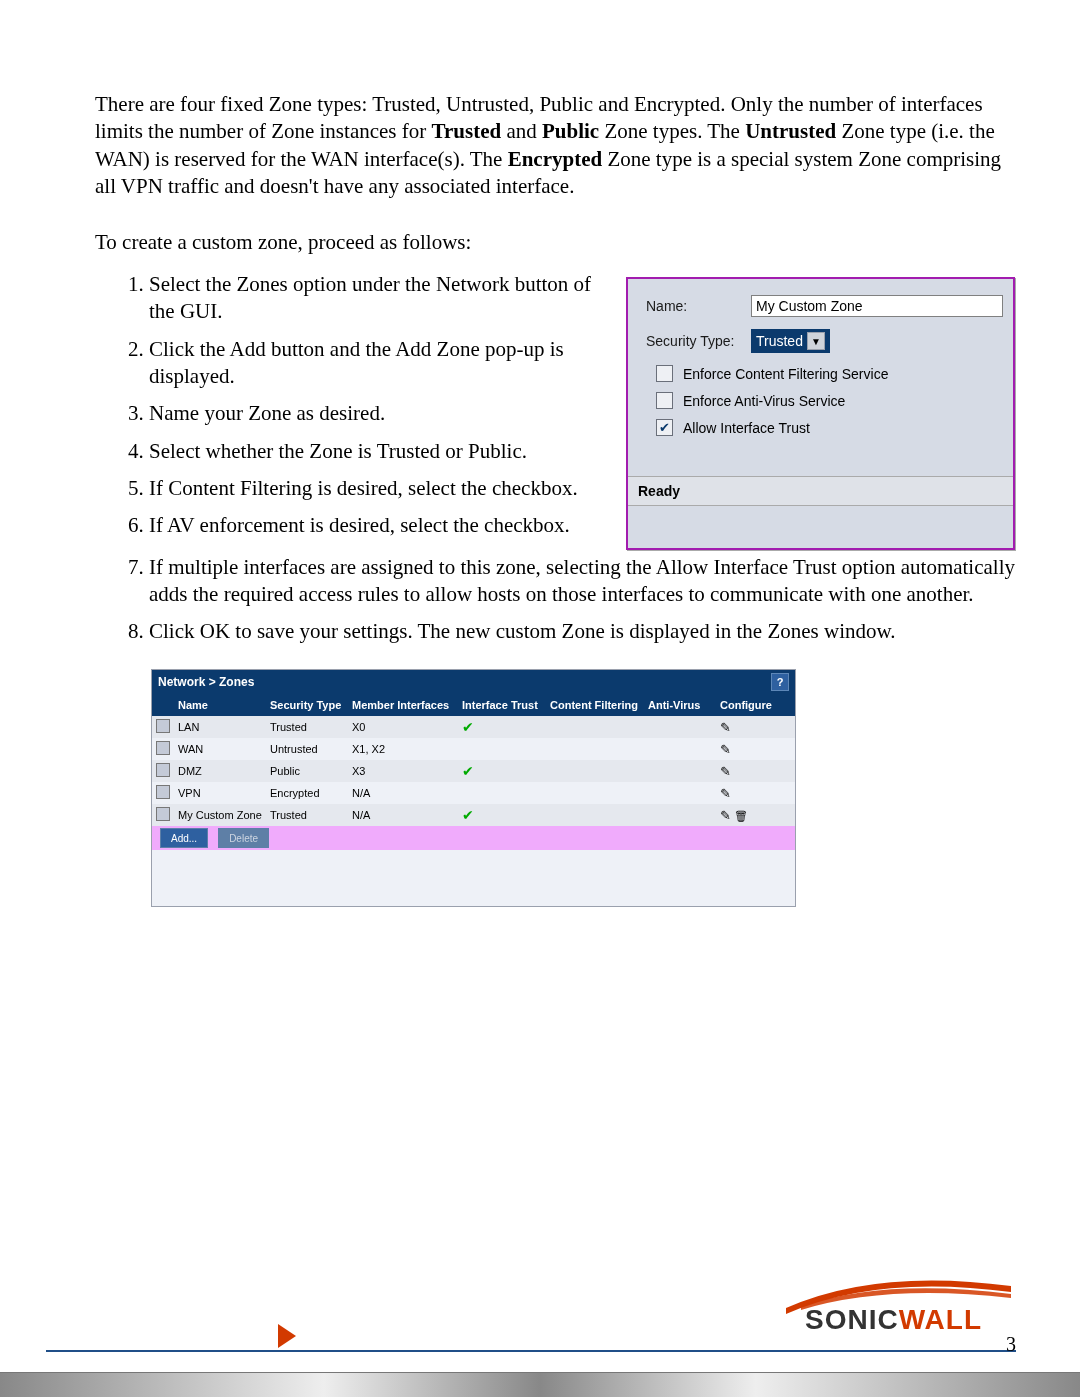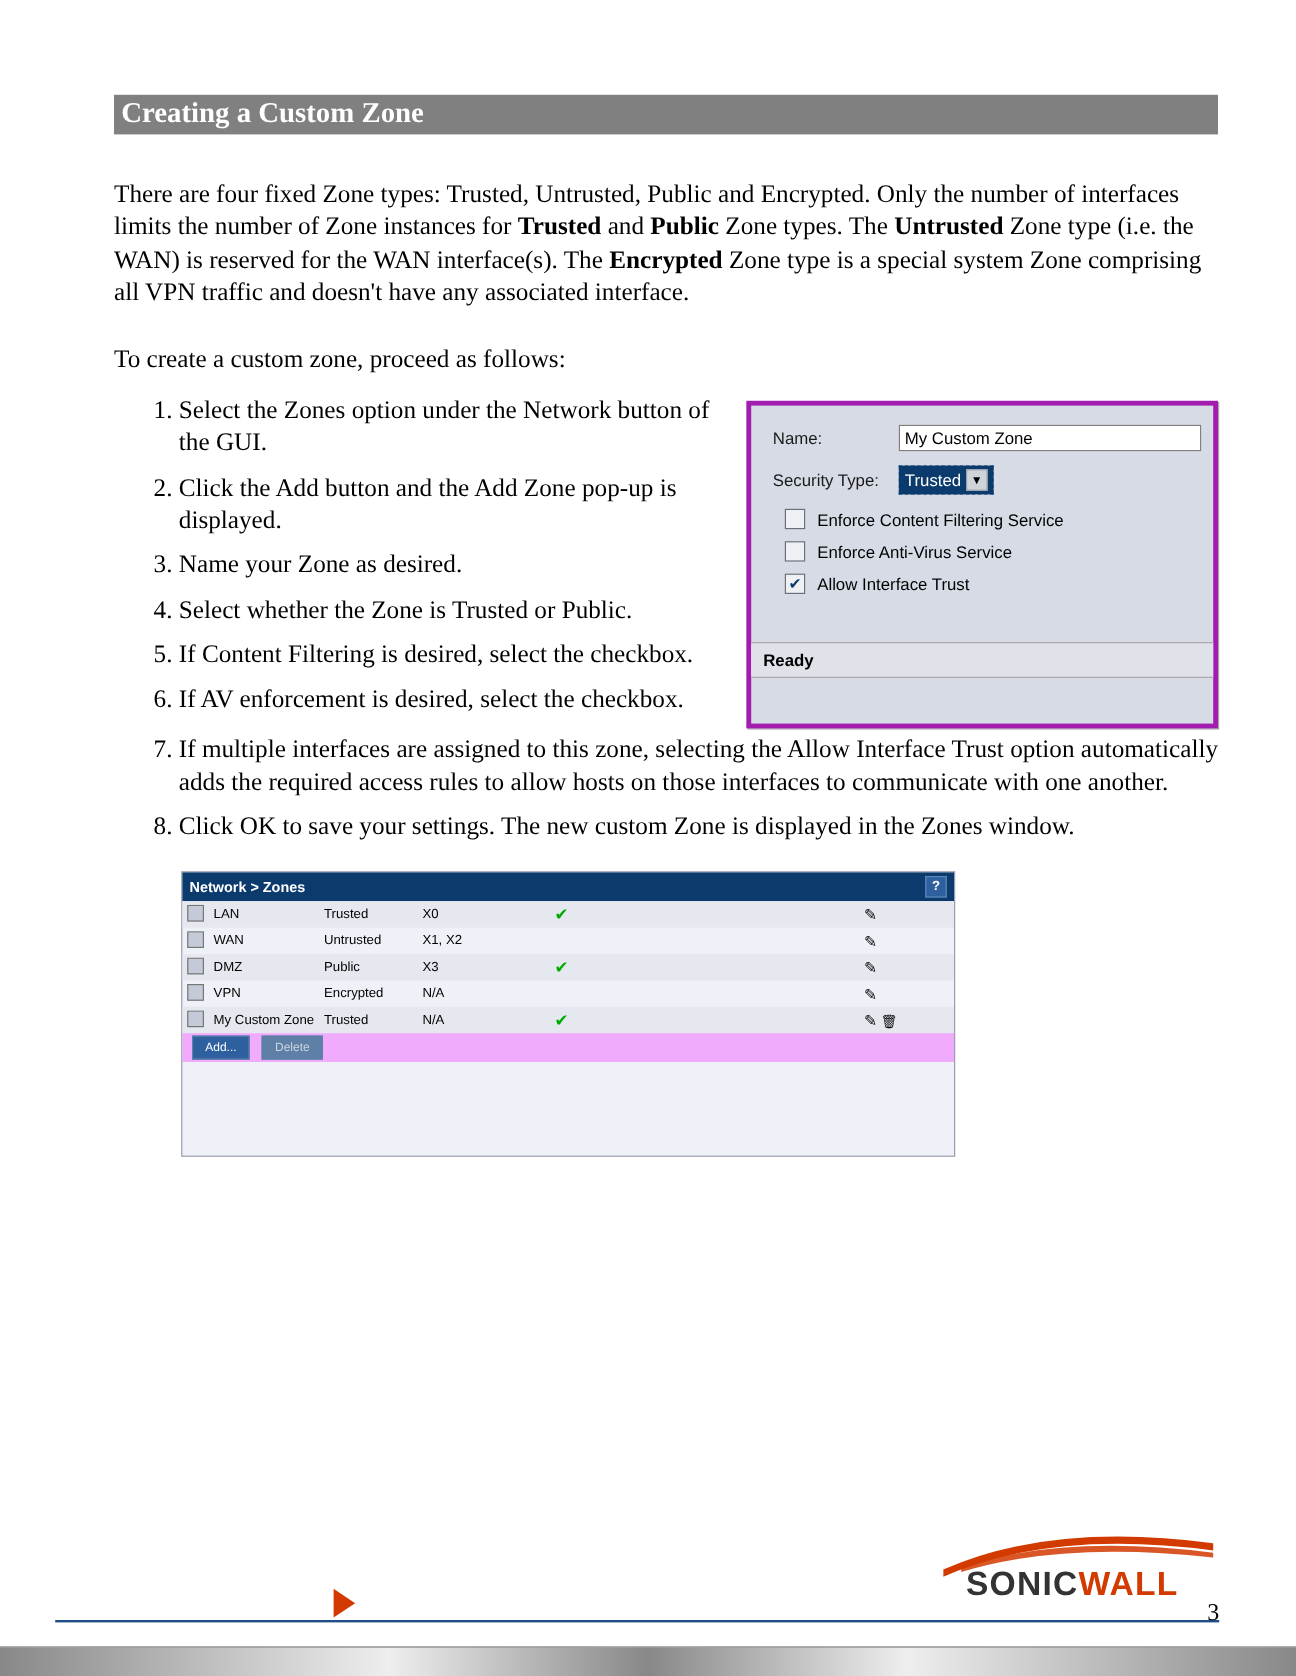--- a/index.html
+++ b/index.html
@@ -52,21 +52,21 @@
     font-size: 21px;
   }
   ol.steps > li {
     margin-bottom: 10px;
     line-height: 1.3;
   }
 
   
   .popup {
     width: 385px;
-    border: 4px solid #a21caf;
+    border: 2px solid #a21caf;
     background: #d6dbe5;
     font-family: Verdana, Arial, sans-serif;
     font-size: 14px;
     box-shadow: 1px 1px 0 #aaa;
     flex: 0 0 auto;
     margin-top: 6px;
   }
   .popup-body { padding: 16px 10px 6px 18px; }
   .popup-row { display:flex; align-items:center; margin-bottom:12px; }
   .popup-label { width:105px; color:#1a1a1a; }
@@ -158,21 +158,20 @@
   .page-num { position:absolute; right:0; bottom:-4px; font-size:20px; font-family:"Times New Roman",Times,serif; }
   .shadow-strip { position:absolute; left:0; right:0; bottom:0; height:24px;
     background:linear-gradient(to right,#888,#eee 30%,#888 50%,#eee 70%,#888); border-top:1px solid #777;}
 </style>
 </head>
 <body>
 
 <div class="page">
 
 
-  <div class="section-bar">Creating a Custom Zone</div>
 
   <div class="body-text">
     <span>There are four fixed Zone types: Trusted, Untrusted, Public and Encrypted. Only the number of interfaces limits the number of Zone instances for </span>
     <b>Trusted</b>
     <span> and </span>
     <b>Public</b>
     <span> Zone types. The </span>
     <b>Untrusted</b>
     <span> Zone type (i.e. the WAN) is reserved for the WAN interface(s). The </span>
     <b>Encrypted</b>
@@ -228,20 +227,30 @@
   <ol class="steps" start="7" style="margin-top:4px">
     <li>If multiple interfaces are assigned to this zone, selecting the Allow Interface Trust option automatically adds the required access rules to allow hosts on those interfaces to communicate with one another.</li>
     <li>Click OK to save your settings. The new custom Zone is displayed in the Zones window.</li>
   </ol>
 
   <div class="zones-table-wrap">
     <div class="zt-barA">
       <span>Network &gt; Zones</span>
       <span class="zt-help">?</span>
     </div>
+    <div class="zt-head">
+      <div><span class="chk"></span></div>
+      <div>Name</div>
+      <div>Security Type</div>
+      <div>Member Interfaces</div>
+      <div>Interface Trust</div>
+      <div>Content Filtering</div>
+      <div>Anti-Virus</div>
+      <div>Configure</div>
+    </div>
     <div id="zone-rows">
         <div class="zt-row">
           <div><span class="chk"></span></div>
           <div>LAN</div>
           <div>Trusted</div>
           <div>X0</div>
           <div><span class="check-green">✔</span></div>
           <div></div>
           <div></div>
           <div><span class="pencil">✎</span></div>

